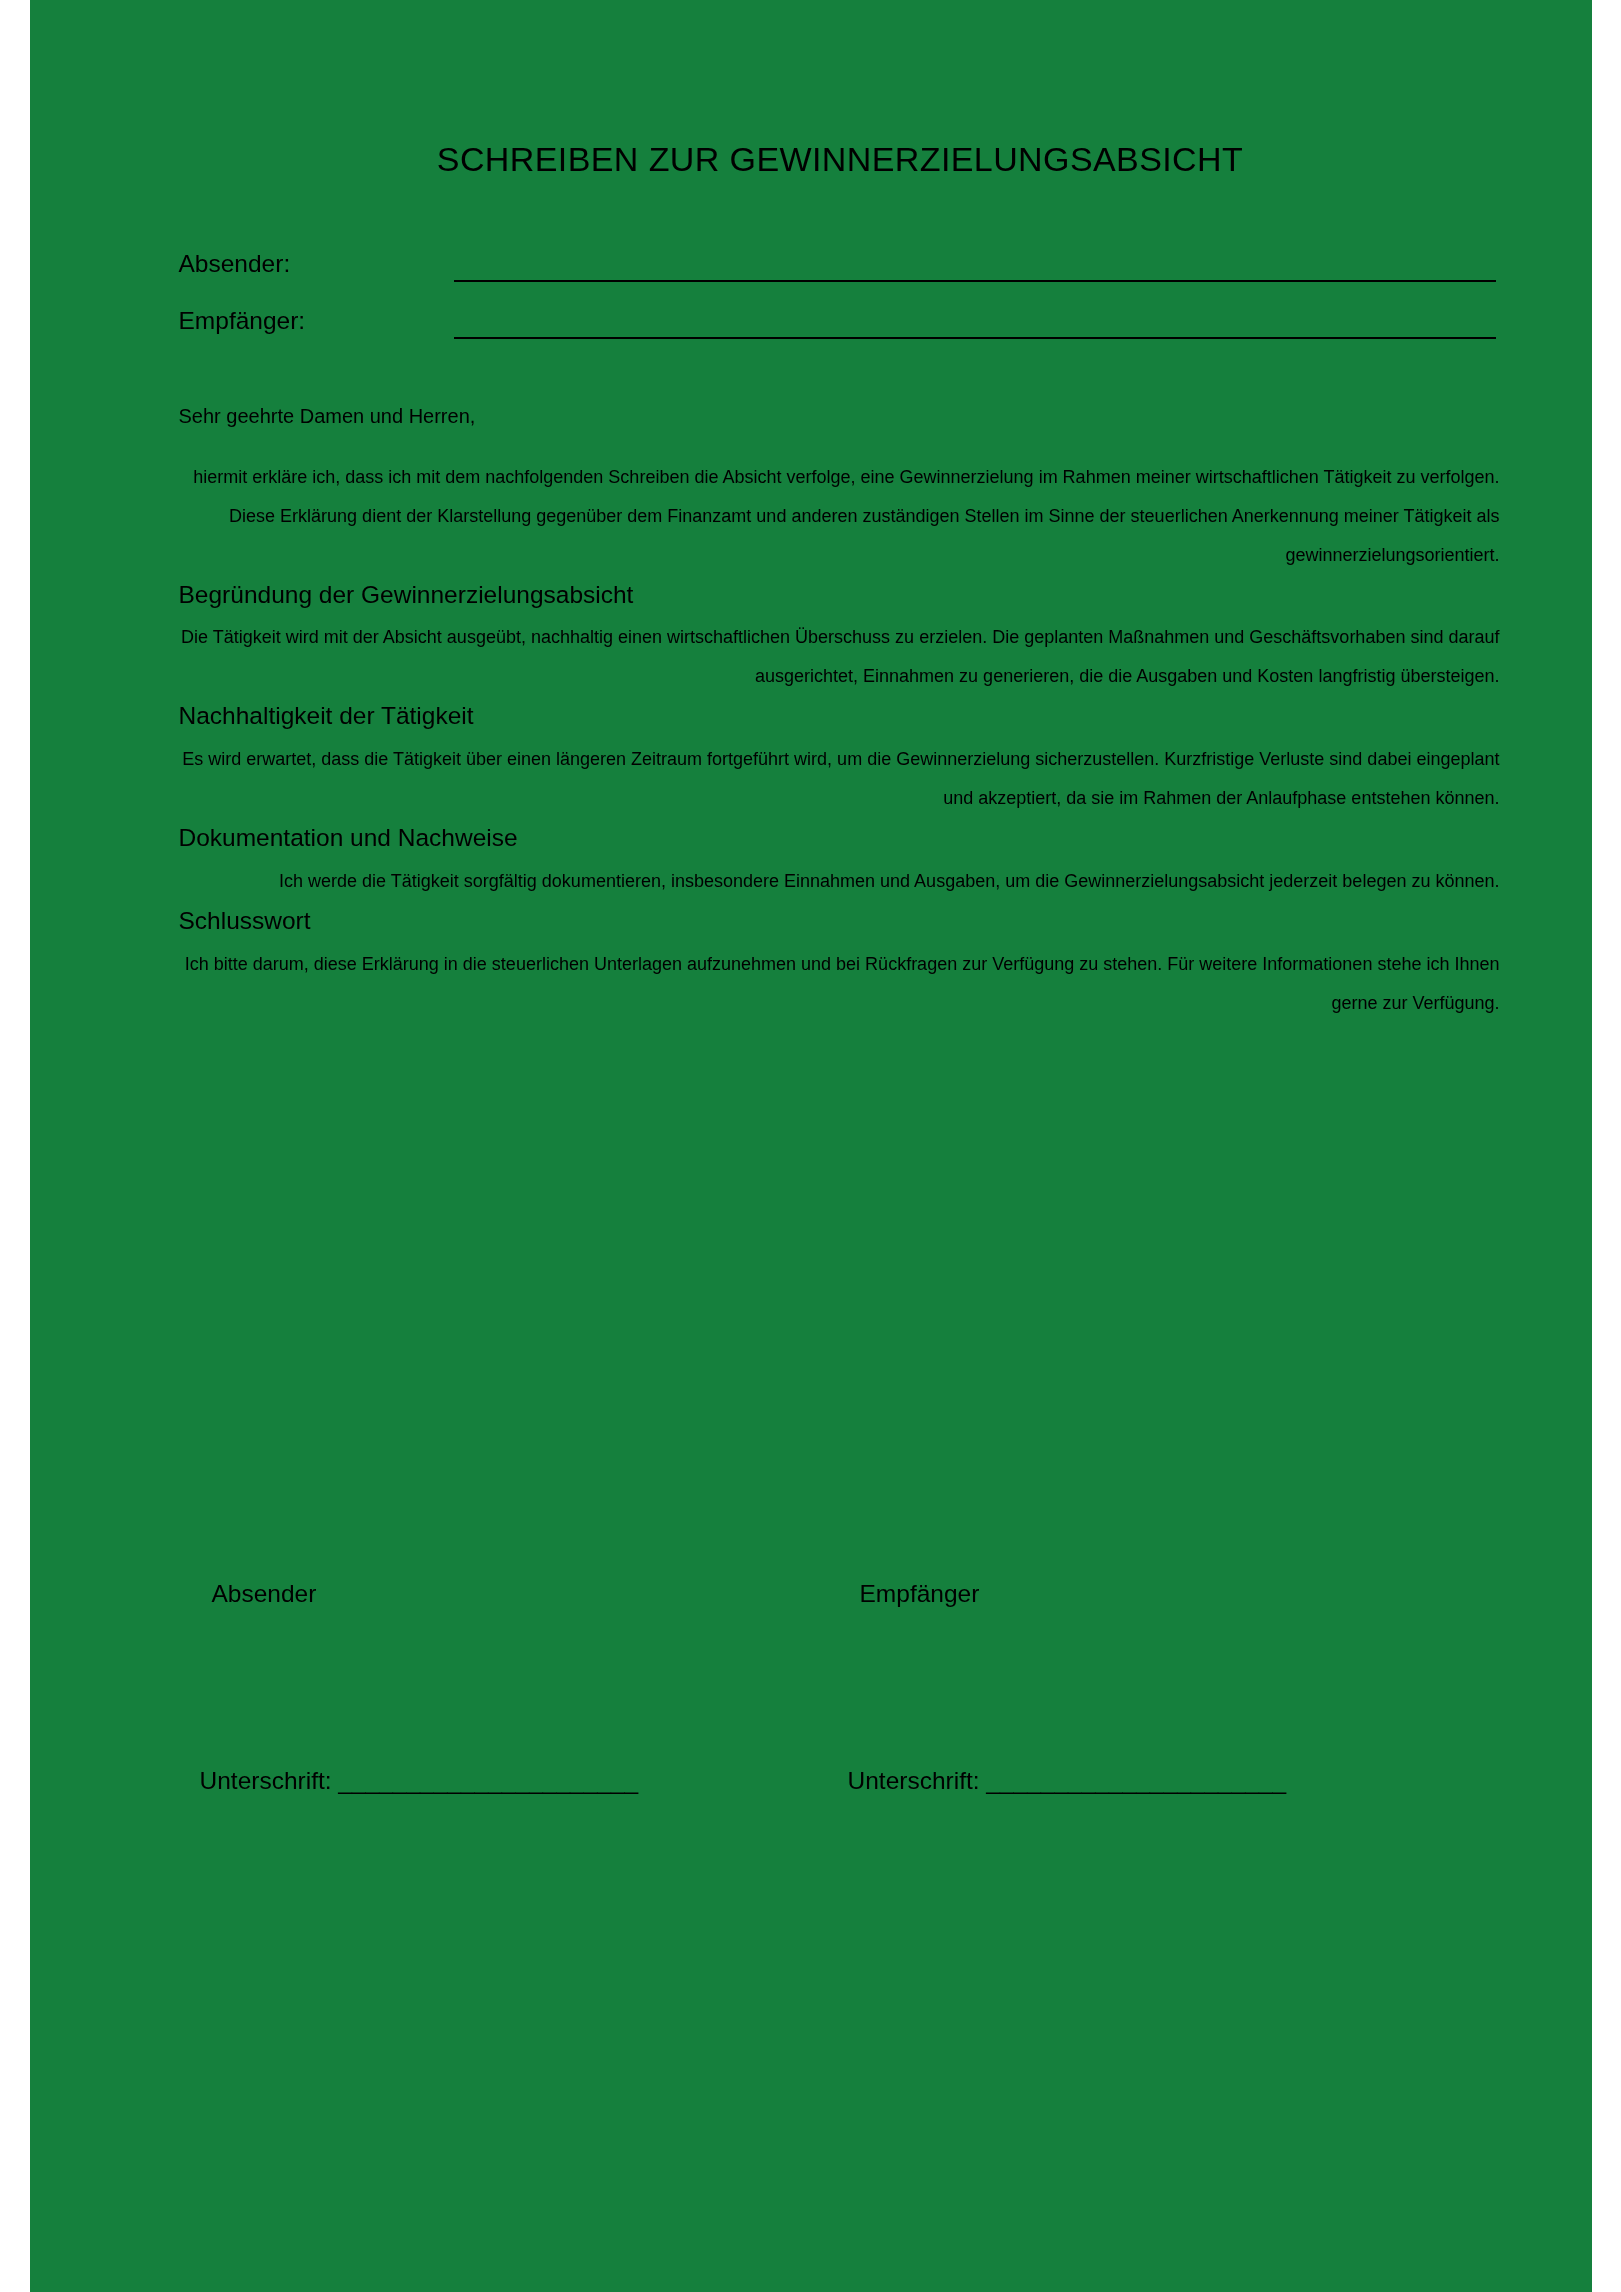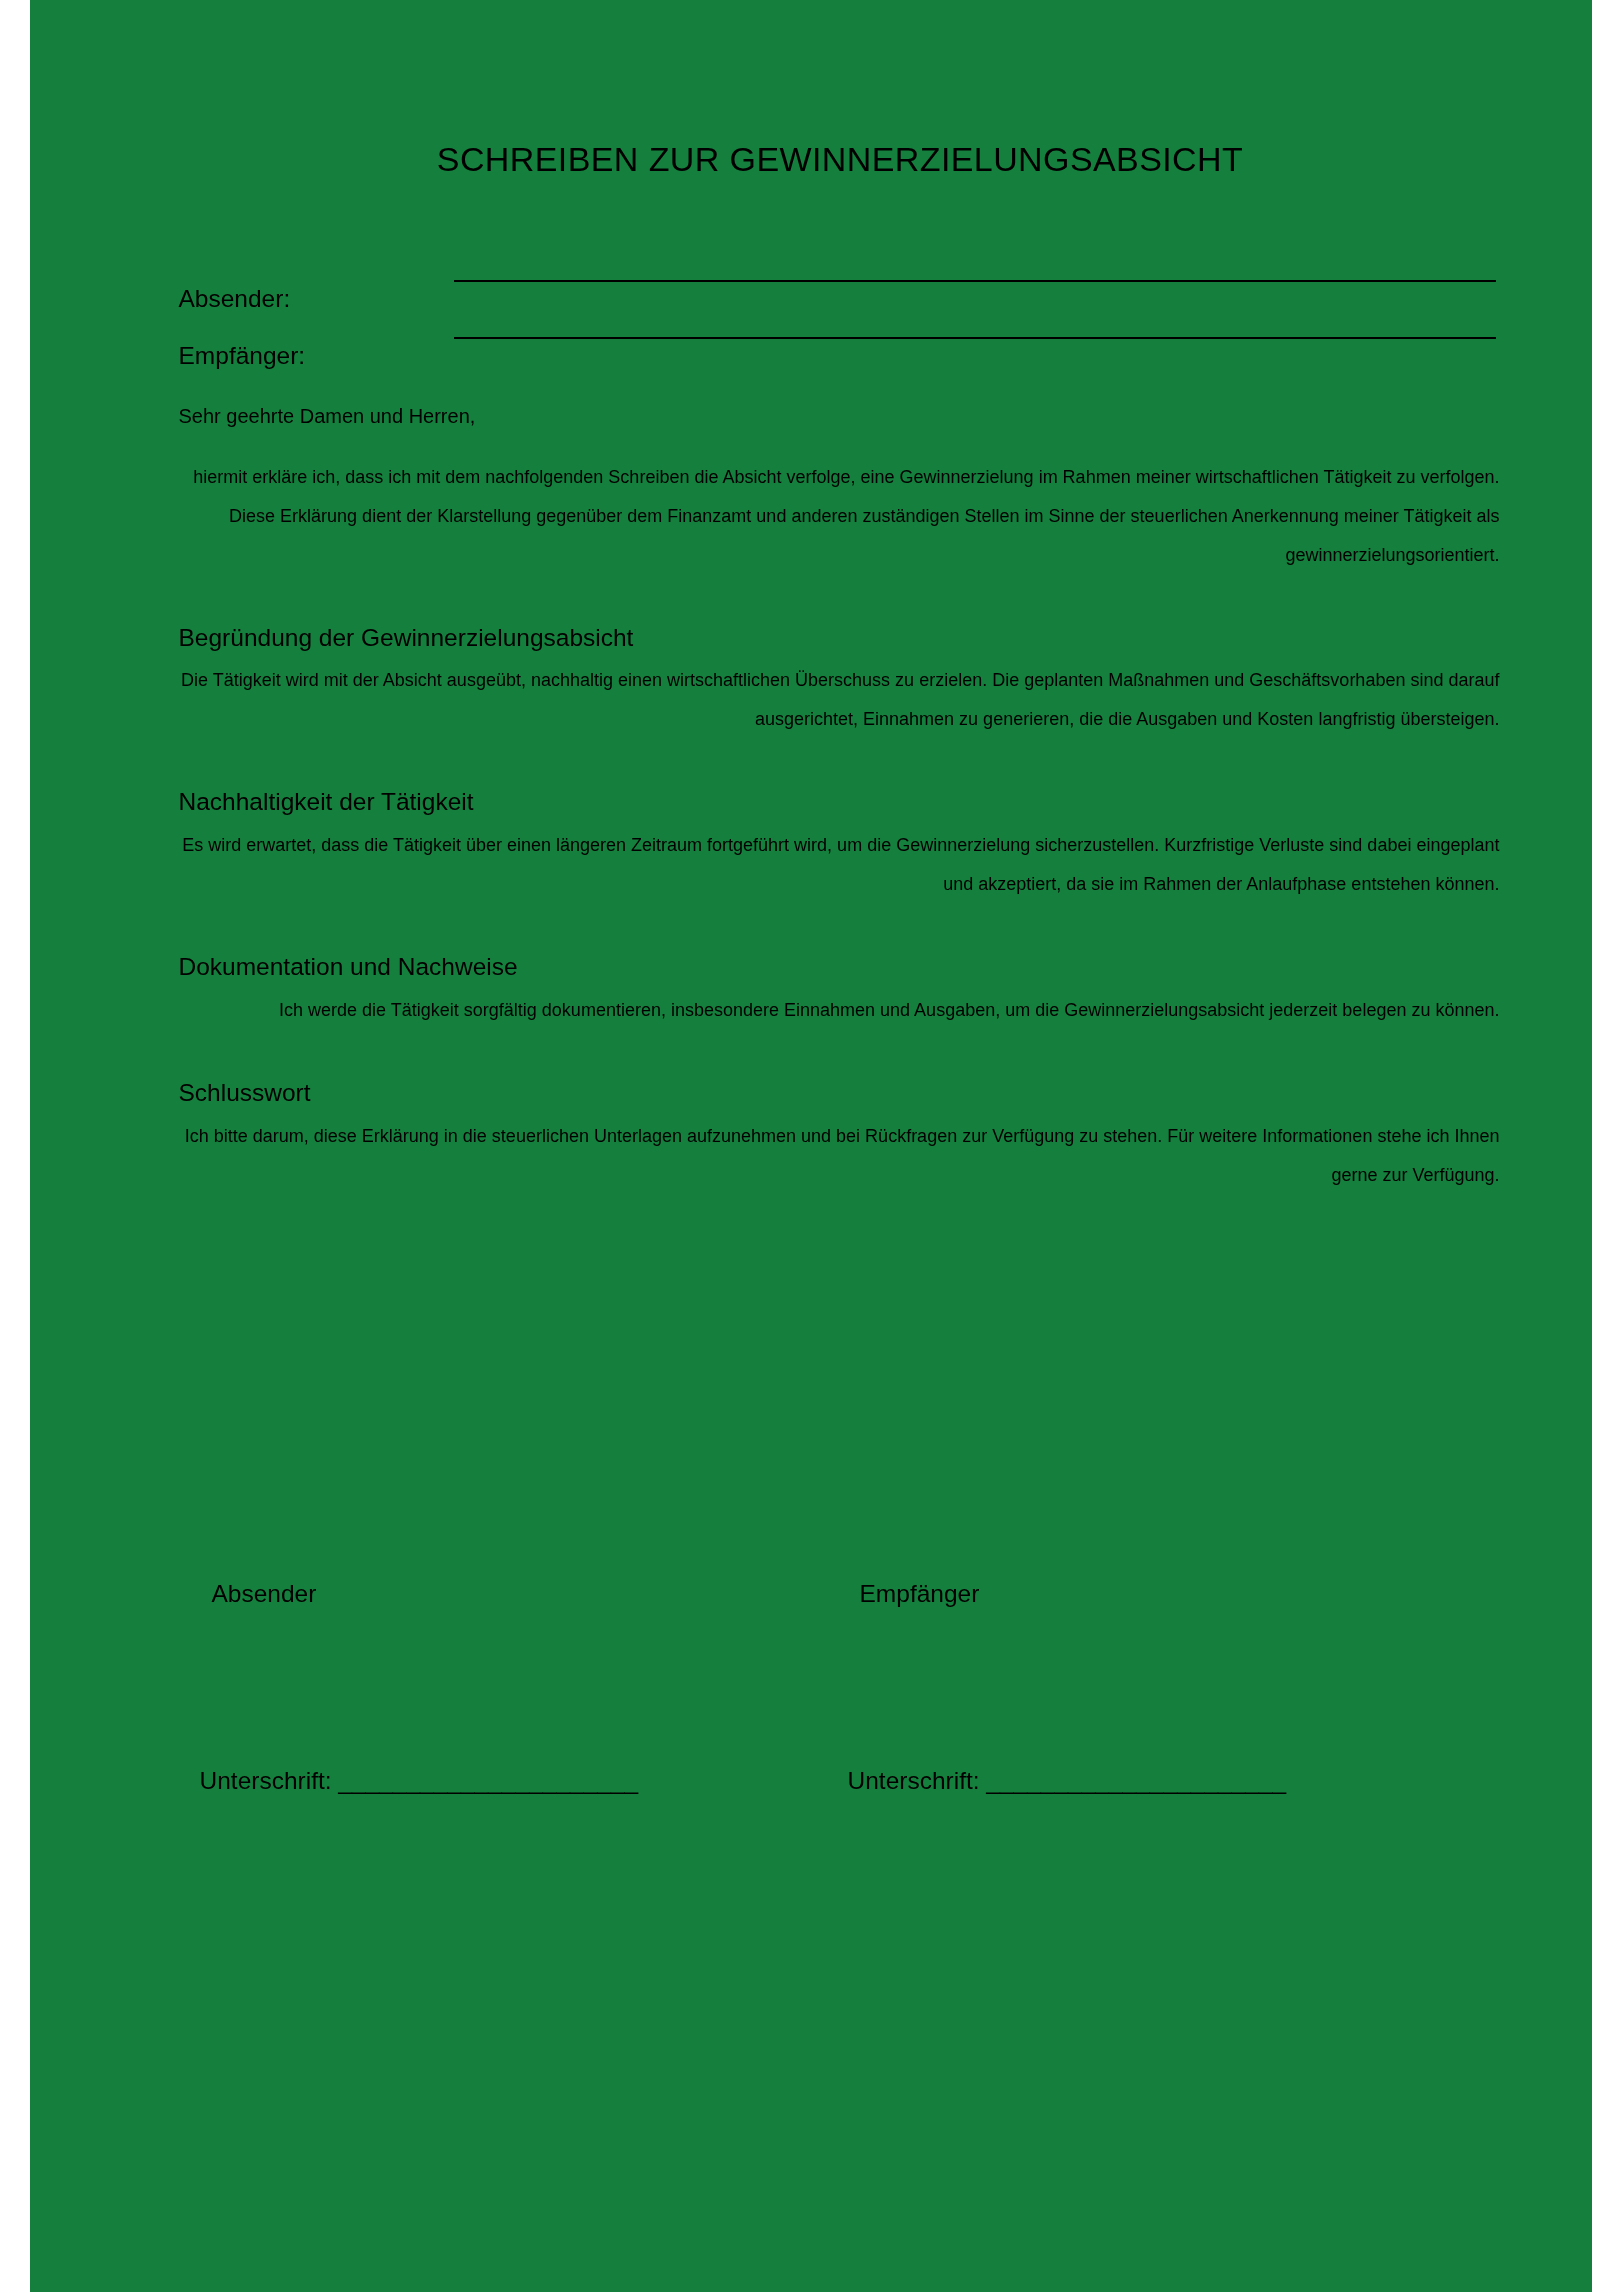--- a/index.html
+++ b/index.html
@@ -47,21 +47,20 @@
     height: 57px;
   }
 
   .address-label {
     position: absolute;
     left: 0;
     top: 0;
     font-size: 24.5px;
     line-height: 33px;
     white-space: nowrap;
-    margin-top: 35px;
   }
 
   .address-rule {
     position: absolute;
     left: 275px;
     right: 5.9px;
     top: 33px;
     border-bottom: 2.9px solid #000000;
     height: 0;
   }
@@ -81,21 +80,20 @@
   }
 
   .para {
     font-size: 18px;
     line-height: 39px;
     margin: 0;
     text-align: right;
   }
 
   .section {
-    margin-top: 43px;
   }
 
   .section-heading {
     font-size: 24.5px;
     line-height: 39px;
     margin: 0 0 4.9px 0;
     font-weight: 400;
   }
 
   

